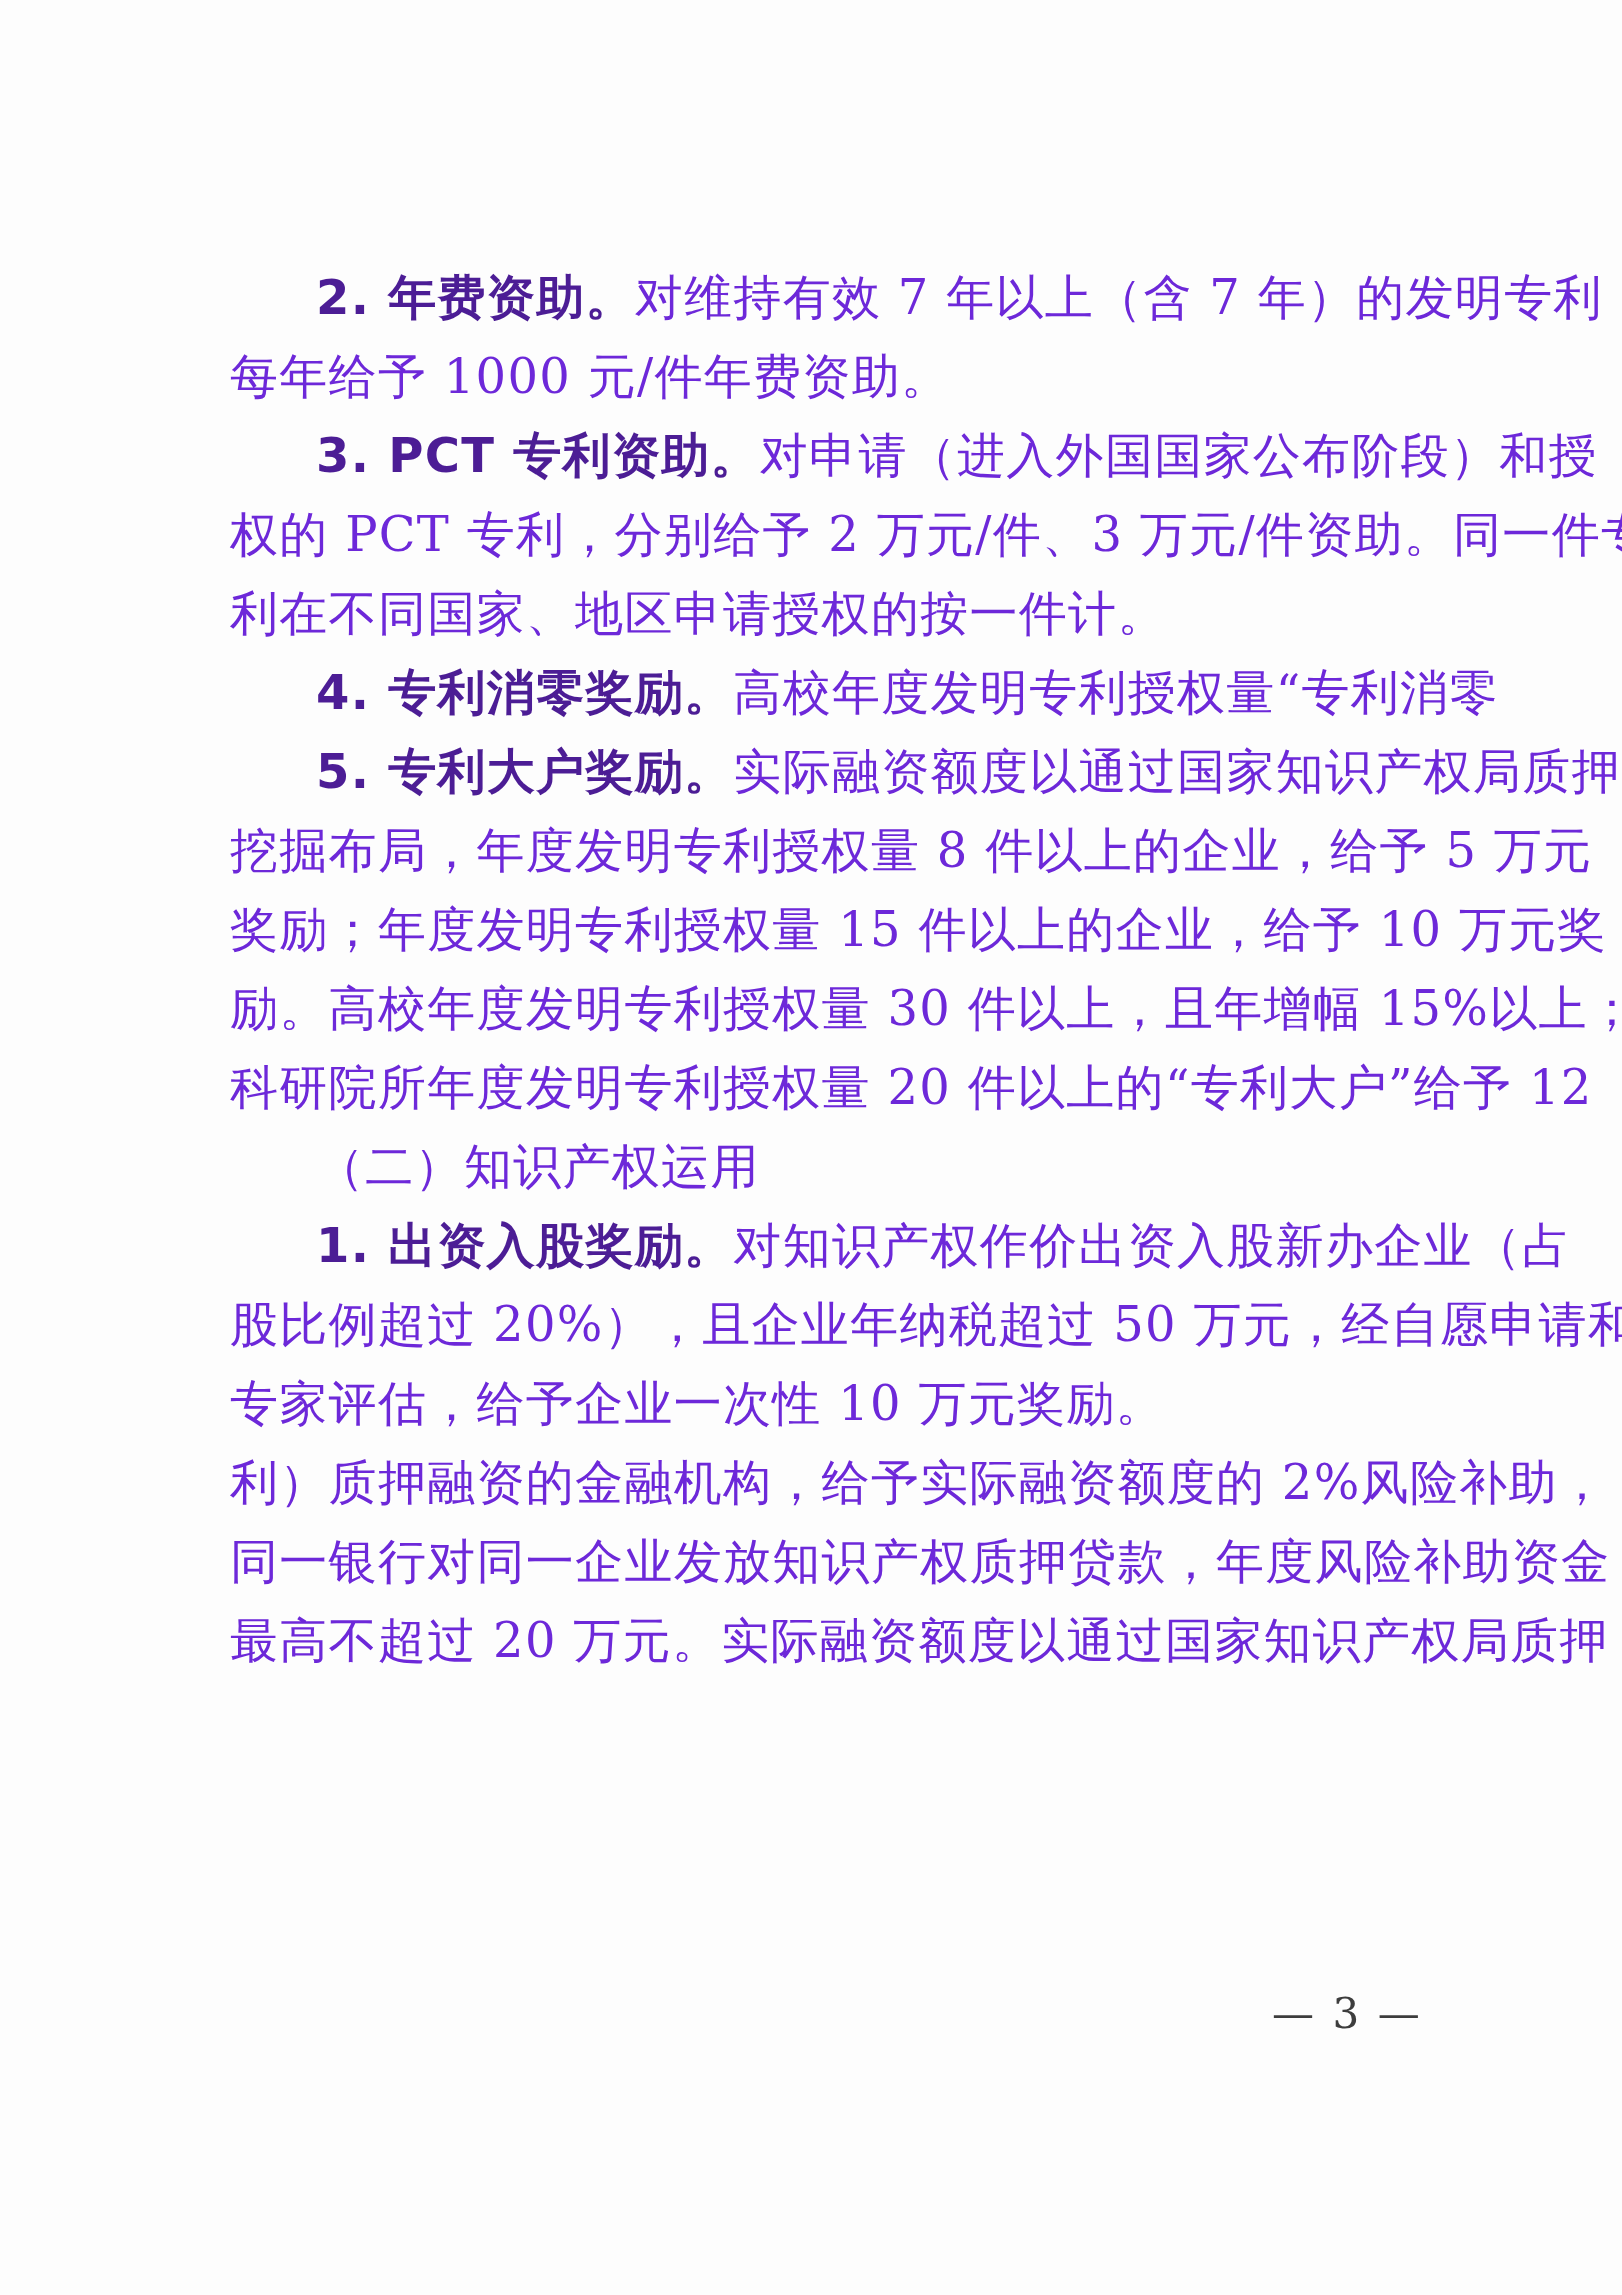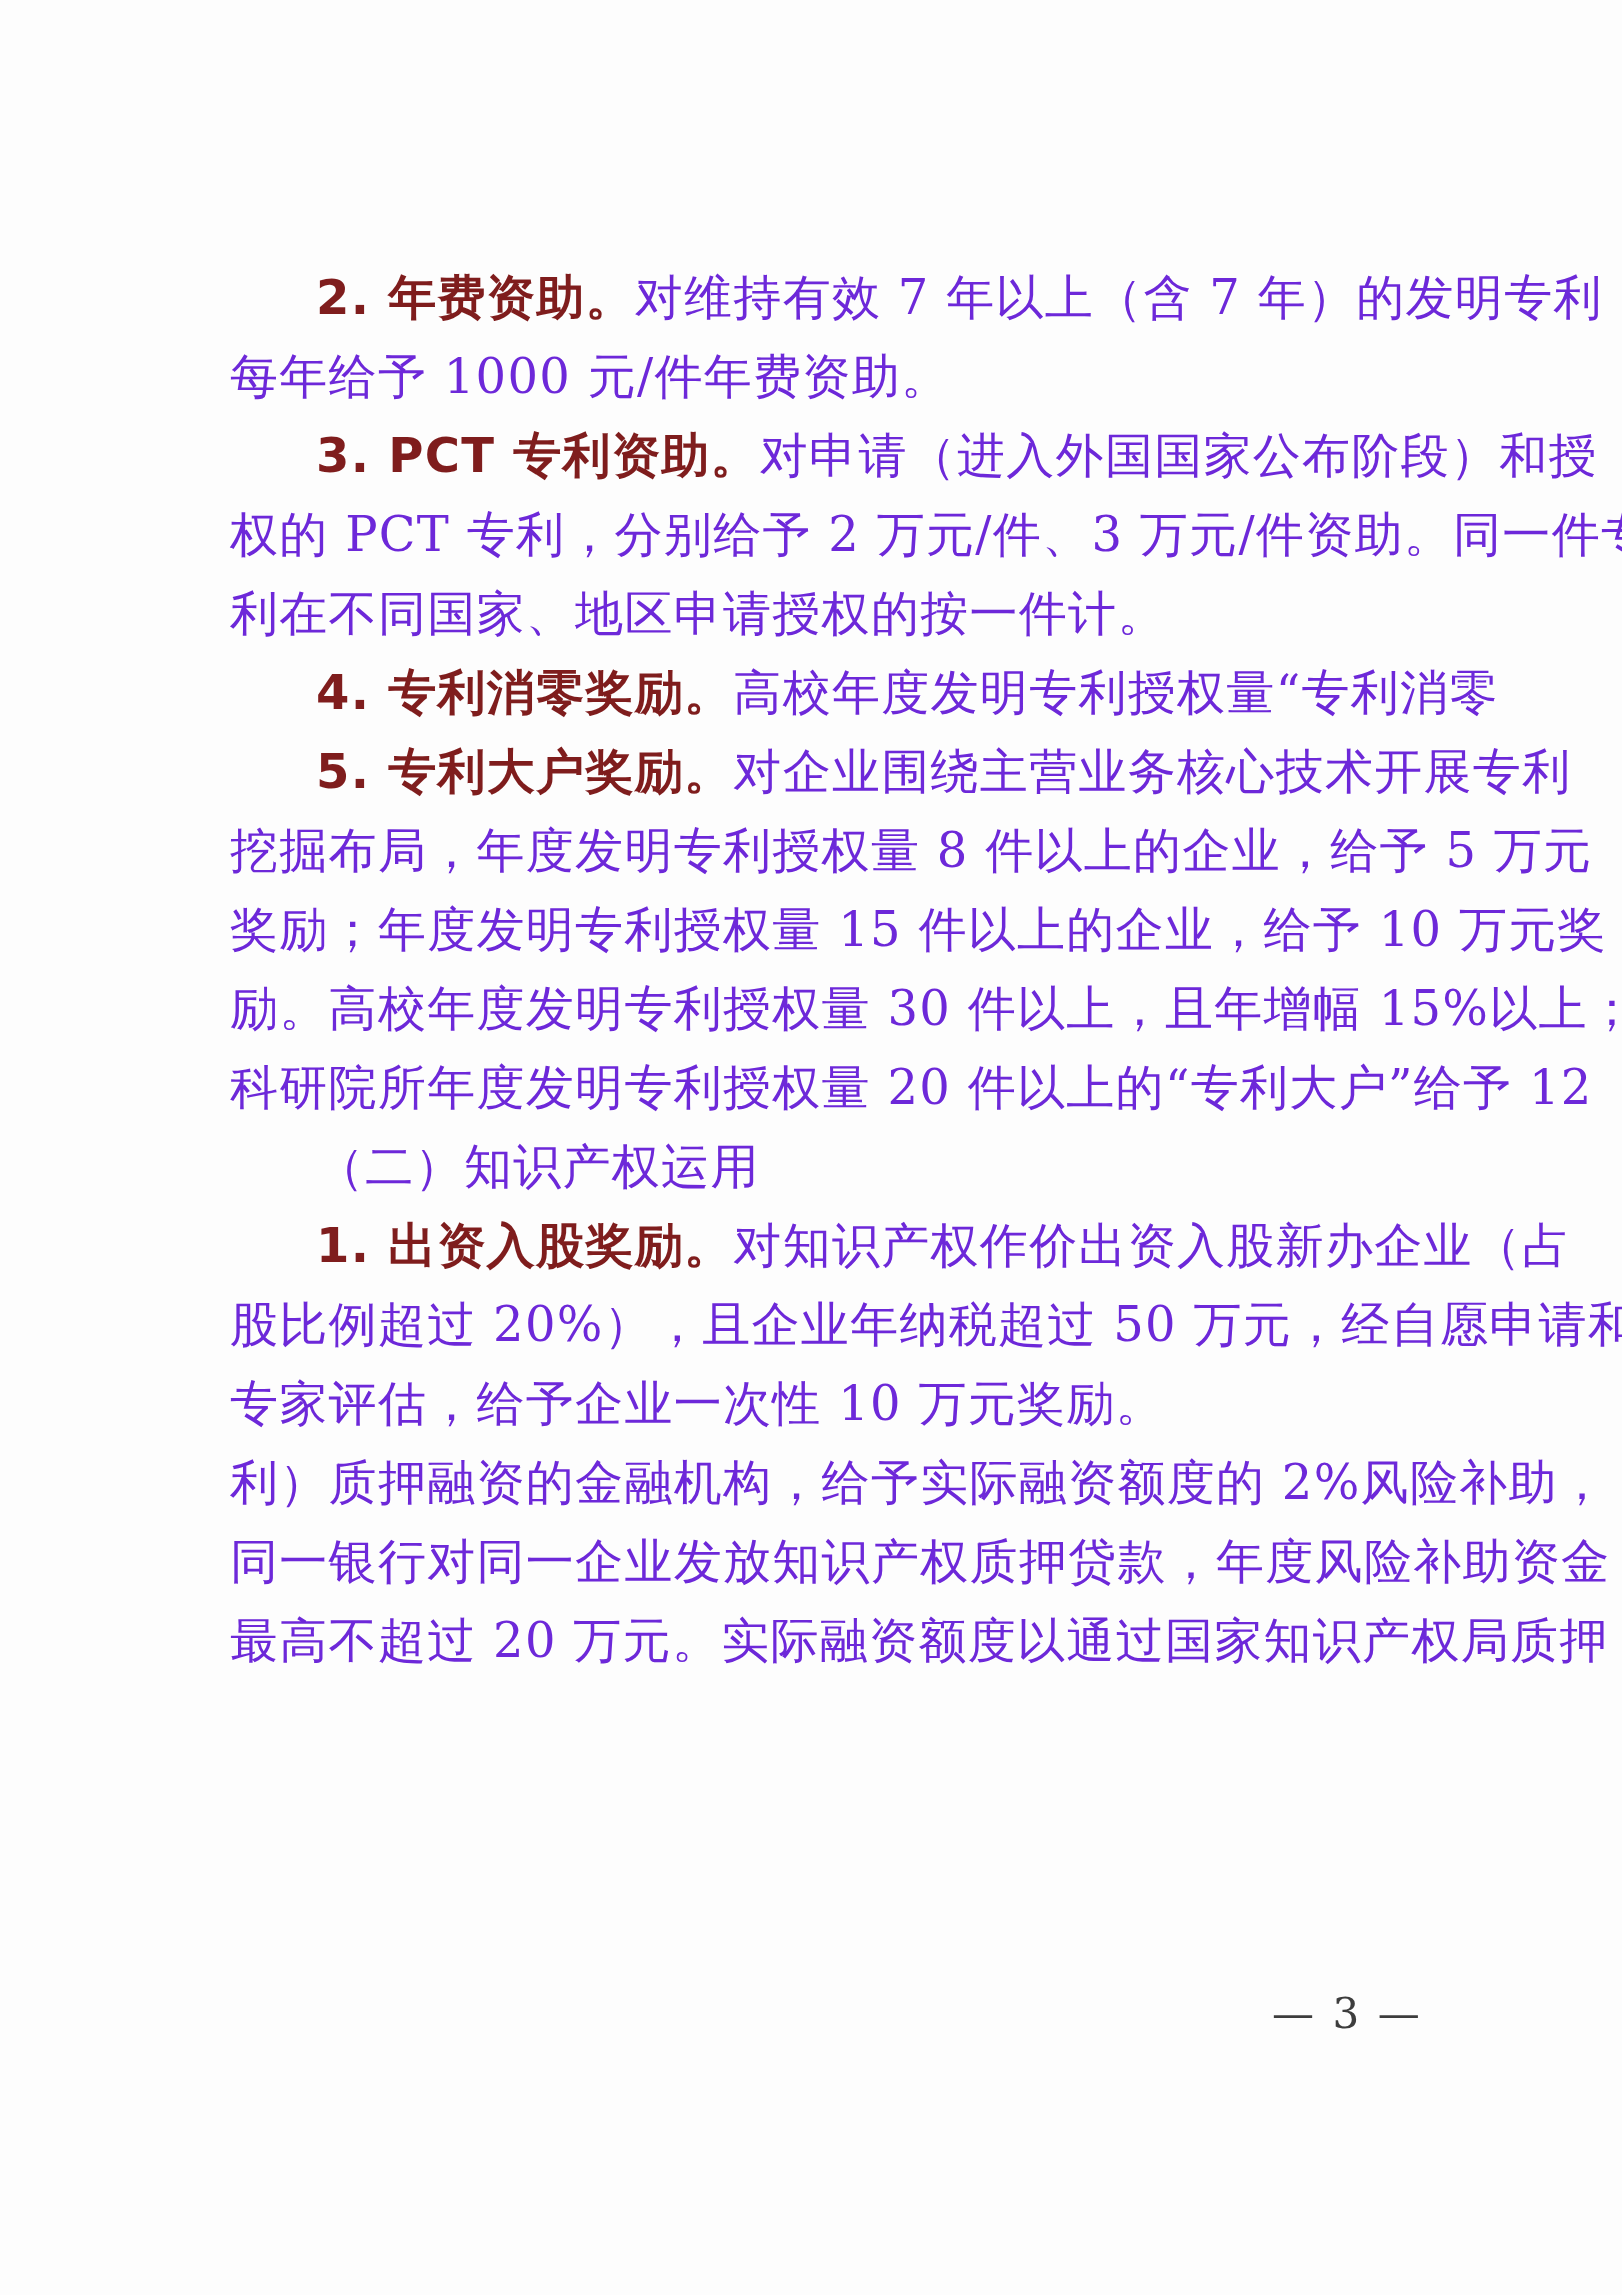--- a/index.html
+++ b/index.html
@@ -43,21 +43,21 @@
     .line.indent {
       padding-left: 86px;
     }
     .line.heading {
       text-align-last: left;
       padding-left: 86px;
     }
     .lead {
       font-family: "DejaVu Sans", "Liberation Sans", sans-serif;
       font-weight: bold;
-      color: #7f1d1d;
+      color: #4c1d95;
     }
     .body-text {
       color: #6d28d9;
     }
     .page-number {
       position: absolute;
       left: 1272px;
       top: 1989px;
       font-size: 42px;
       font-family: "DejaVu Serif", "Liberation Serif", serif;
@@ -80,21 +80,21 @@
       <div class="line indent"><span class="lead">3. PCT 专利资助。</span><span class="body-text">对申请（进入外国国家公布阶段）和授</span></div>
       <div class="line"><span class="body-text">权的 PCT 专利，分别给予 2 万元/件、3 万元/件资助。同一件专</span></div>
       <div class="line last"><span class="body-text">利在不同国家、地区申请授权的按一件计。</span></div>
     </div>
 
     <div>
       <div class="line indent"><span class="lead">4. 专利消零奖励。</span><span class="body-text">高校年度发明专利授权量“专利消零</span></div>
     </div>
 
     <div>
-      <div class="line indent"><span class="lead">5. 专利大户奖励。</span><span class="body-text">对企业围绕主营业务核心技术开展专利</span></div>
+      <div class="line indent"><span class="lead">5. 专利大户奖励。</span><span class="body-text">实际融资额度以通过国家知识产权局质押</span></div>
       <div class="line"><span class="body-text">挖掘布局，年度发明专利授权量 8 件以上的企业，给予 5 万元</span></div>
       <div class="line"><span class="body-text">奖励；年度发明专利授权量 15 件以上的企业，给予 10 万元奖</span></div>
       <div class="line"><span class="body-text">励。高校年度发明专利授权量 30 件以上，且年增幅 15%以上；</span></div>
       <div class="line"><span class="body-text">科研院所年度发明专利授权量 20 件以上的“专利大户”给予 12</span></div>
     </div>
 
     <div class="line heading"><span class="body-text">（二）知识产权运用</span></div>
 
     <div>
       <div class="line indent"><span class="lead">1. 出资入股奖励。</span><span class="body-text">对知识产权作价出资入股新办企业（占</span></div>

